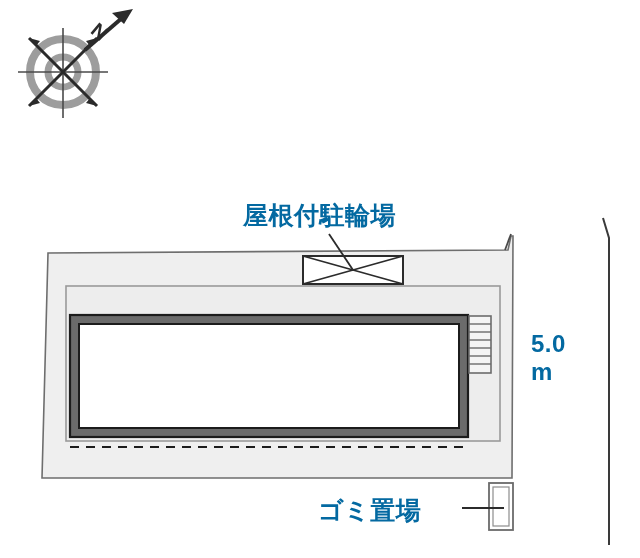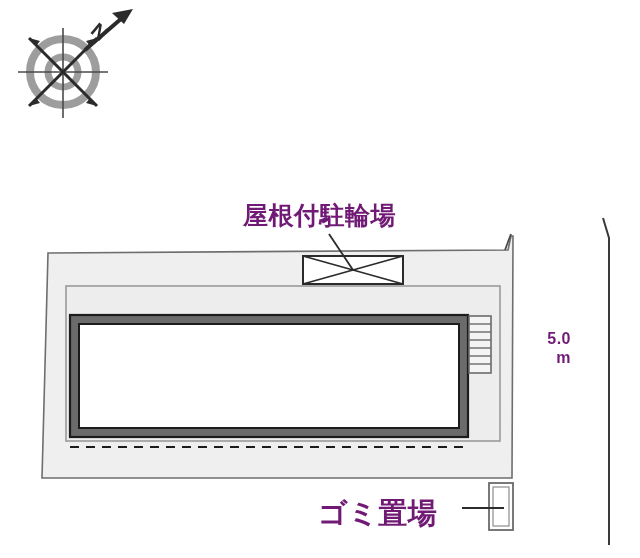--- a/index.html
+++ b/index.html
@@ -21,42 +21,42 @@
   }
   .svg-layer {
     position: absolute;
     left: 0;
     top: 0;
     width: 640px;
     height: 558px;
   }
   .label {
     position: absolute;
-    color: #701a75;
+    color: #0369a1;
     font-weight: 700;
     letter-spacing: 0.5px;
     white-space: nowrap;
     user-select: none;
   }
   #label-bicycle {
     left: 243px;
     top: 199px;
     font-size: 25px;
   }
   #label-garbage {
     left: 318px;
     top: 494px;
-    font-size: 29px;
+    font-size: 25px;
   }
   #label-road {
     left: 531px;
     top: 330px;
-    font-size: 16px;
+    font-size: 24px;
     width: 40px;
-    text-align: right;
+    text-align: left;
     line-height: 1.18;
     white-space: normal;
   }
   #label-road .road-line {
     display: block;
   }
 </style>
 </head>
 <body>
 

